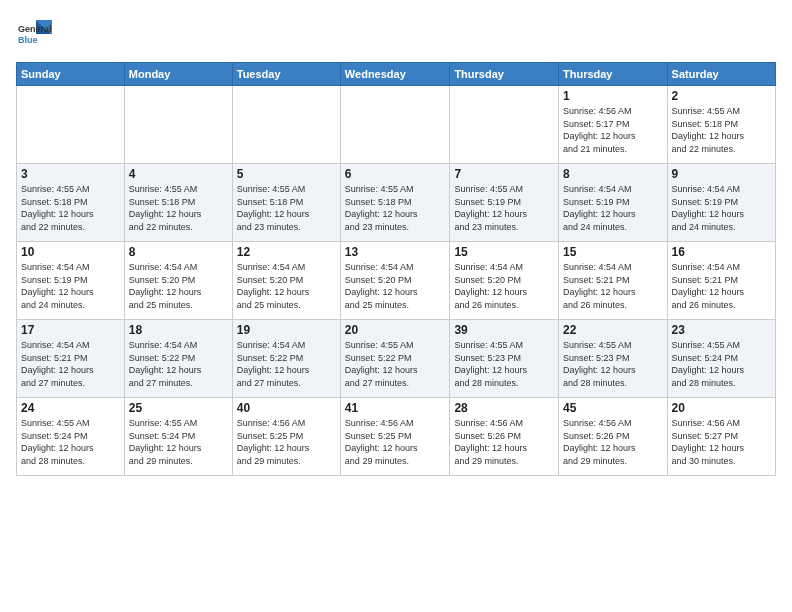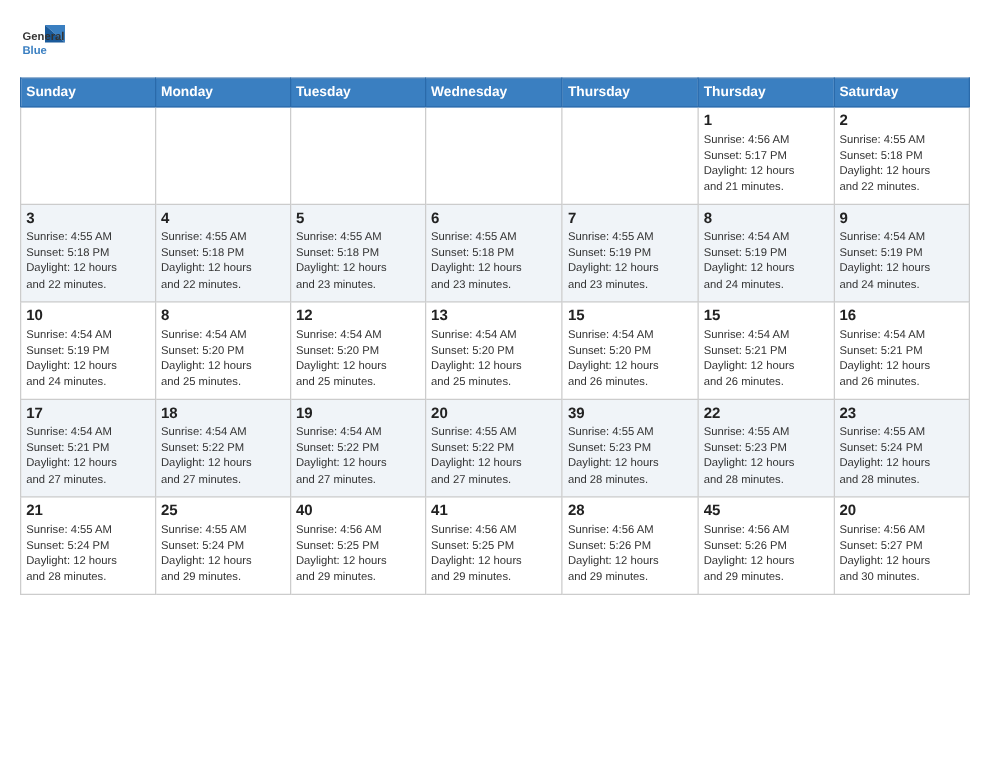--- a/index.html
+++ b/index.html
@@ -287,21 +287,21 @@
           <td>
             <span class="day-num">23</span>
             <div class="day-info" style="white-space: pre-line;">Sunrise: 4:55 AM
 Sunset: 5:24 PM
 Daylight: 12 hours
 and 28 minutes.</div>
           </td>
         </tr>
         <tr>
           <td>
-            <span class="day-num">21</span>
+            <span class="day-num">24</span>
             <div class="day-info" style="white-space: pre-line;">Sunrise: 4:55 AM
 Sunset: 5:24 PM
 Daylight: 12 hours
 and 28 minutes.</div>
           </td>
           <td>
             <span class="day-num">25</span>
             <div class="day-info" style="white-space: pre-line;">Sunrise: 4:55 AM
 Sunset: 5:24 PM
 Daylight: 12 hours

